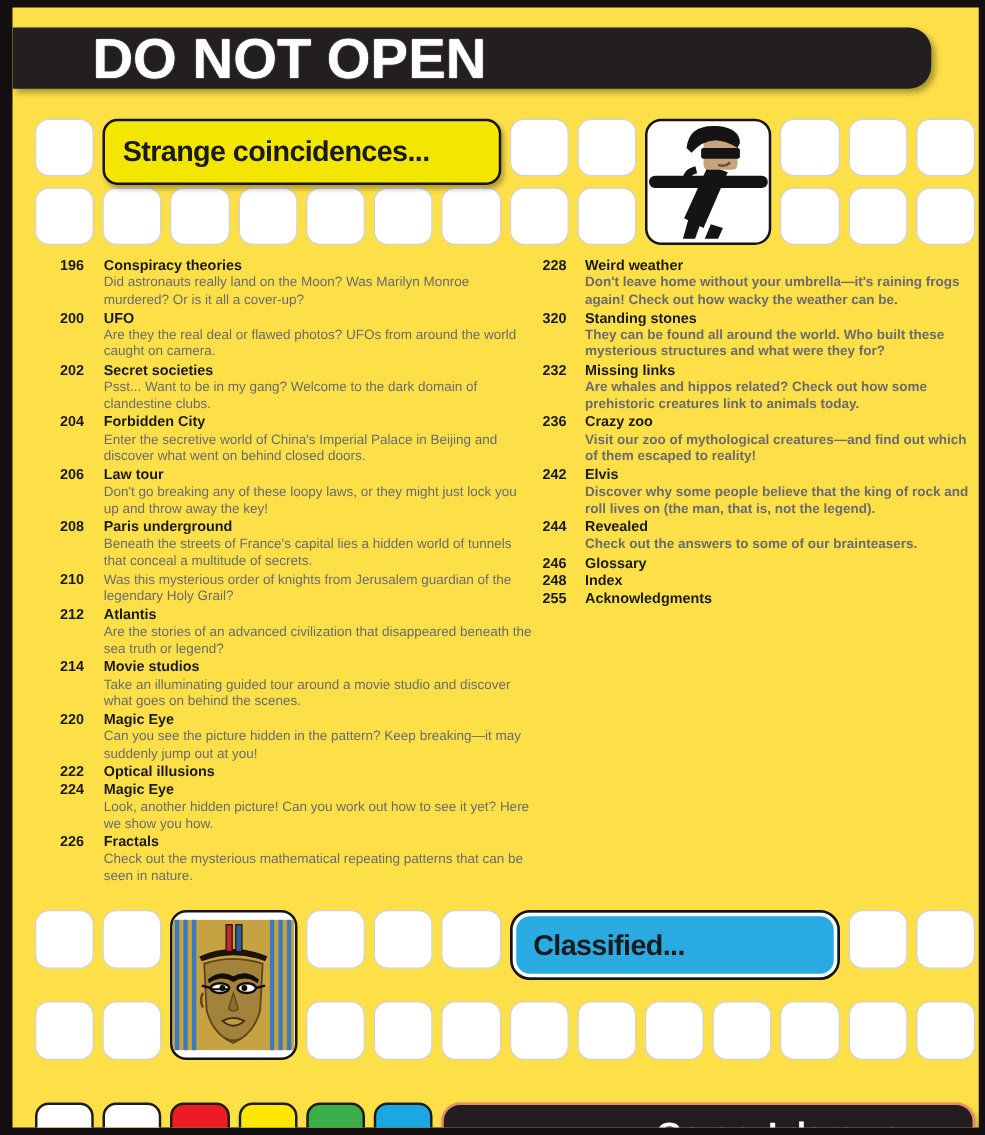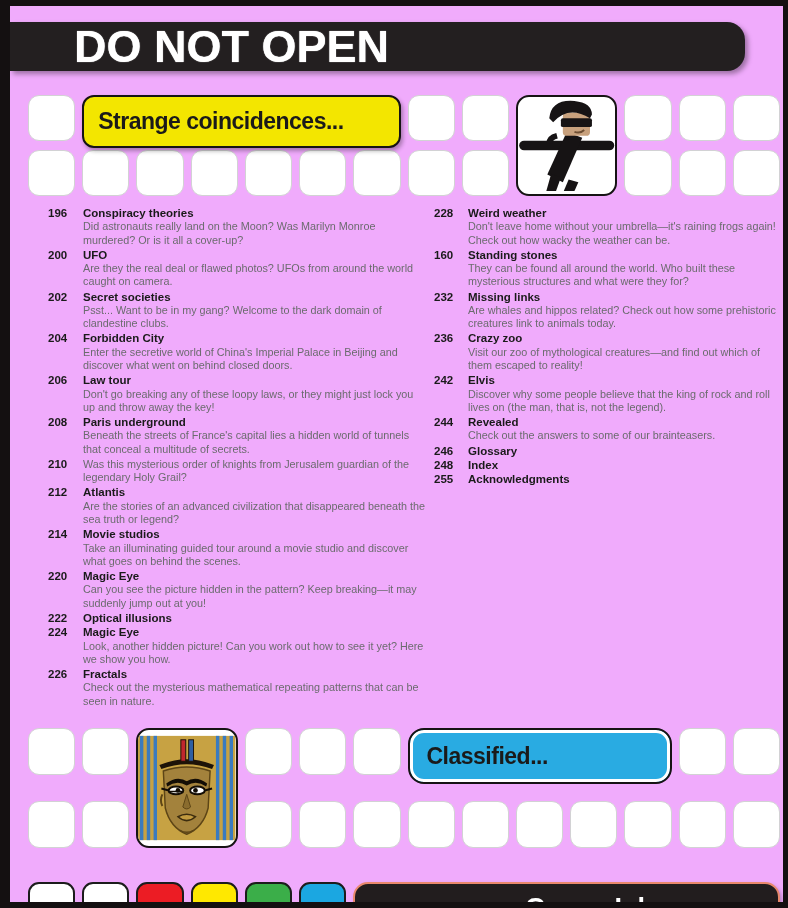--- a/index.html
+++ b/index.html
@@ -1,17 +1,17 @@
 <!DOCTYPE html>
 <html><head>
 <meta charset="utf-8">
 <style>
   html,body{margin:0;padding:0;}
   body{font-family:"Liberation Sans", sans-serif; background:#fff;}
-  .page{position:relative; width:788px; height:908px; background:#f0abfc; overflow:hidden;
+  .page{position:relative; width:788px; height:908px; background:#fde047; overflow:hidden;
         border-left:10px solid #141011; border-right:5px solid #141011;
         border-top:6px solid #141011; border-bottom:6px solid #141011; box-sizing:border-box;}
 
   
   .banner-top{position:absolute; left:0; top:16px; width:735px; height:49px;
       background:#231f20; border-radius:0 18px 18px 0;
       box-shadow:3px 3px 5px rgba(0,0,0,.35);
       display:flex; align-items:center; padding-left:64px; box-sizing:border-box;}
   .banner-top span{color:#fff; font-weight:900; font-size:45px; letter-spacing:0px; line-height:1;
       text-shadow:0 0 1px #fff;}
@@ -54,21 +54,21 @@
 
   
   .toc{position:absolute; top:201px;}
   .toc-left{left:38px; width:382px;}
   .toc-right{left:424px; width:346px;}
   .entry{display:grid; grid-template-columns:35px 1fr; margin-bottom:1px;}
   .toc-right .entry{grid-template-columns:34px 1fr;}
   .num{grid-column:1; font-weight:700; font-size:11.5px; color:#1a1a1a; line-height:13.4px;}
   .etitle{grid-column:2; font-weight:700; font-size:11.5px; color:#1a1a1a; line-height:13.4px;}
   .edesc{grid-column:2; font-size:10.8px; color:#6b6b6e; line-height:13.2px; max-width:344px; margin-bottom:1px;}
-  .toc-right .edesc{max-width:316px;}
+  .toc-right .edesc{max-width:316px;font-weight:bold;}
 </style>
 </head>
 <body>
 
 <div class="page">
 
   <div class="banner-top">
     <span>DO NOT OPEN</span>
   </div>
 
@@ -174,21 +174,21 @@
         <div class="edesc">Check out the mysterious mathematical repeating patterns that can be seen in nature.</div>
       </div>
     </div>
   <div class="toc toc-right" id="toc-right">
       <div class="entry">
         <div class="num">228</div>
         <div class="etitle">Weird weather</div>
         <div class="edesc">Don't leave home without your umbrella—it's raining frogs again! Check out how wacky the weather can be.</div>
       </div>
       <div class="entry">
-        <div class="num">160</div>
+        <div class="num">320</div>
         <div class="etitle">Standing stones</div>
         <div class="edesc">They can be found all around the world. Who built these mysterious structures and what were they for?</div>
       </div>
       <div class="entry">
         <div class="num">232</div>
         <div class="etitle">Missing links</div>
         <div class="edesc">Are whales and hippos related? Check out how some prehistoric creatures link to animals today.</div>
       </div>
       <div class="entry">
         <div class="num">236</div>

